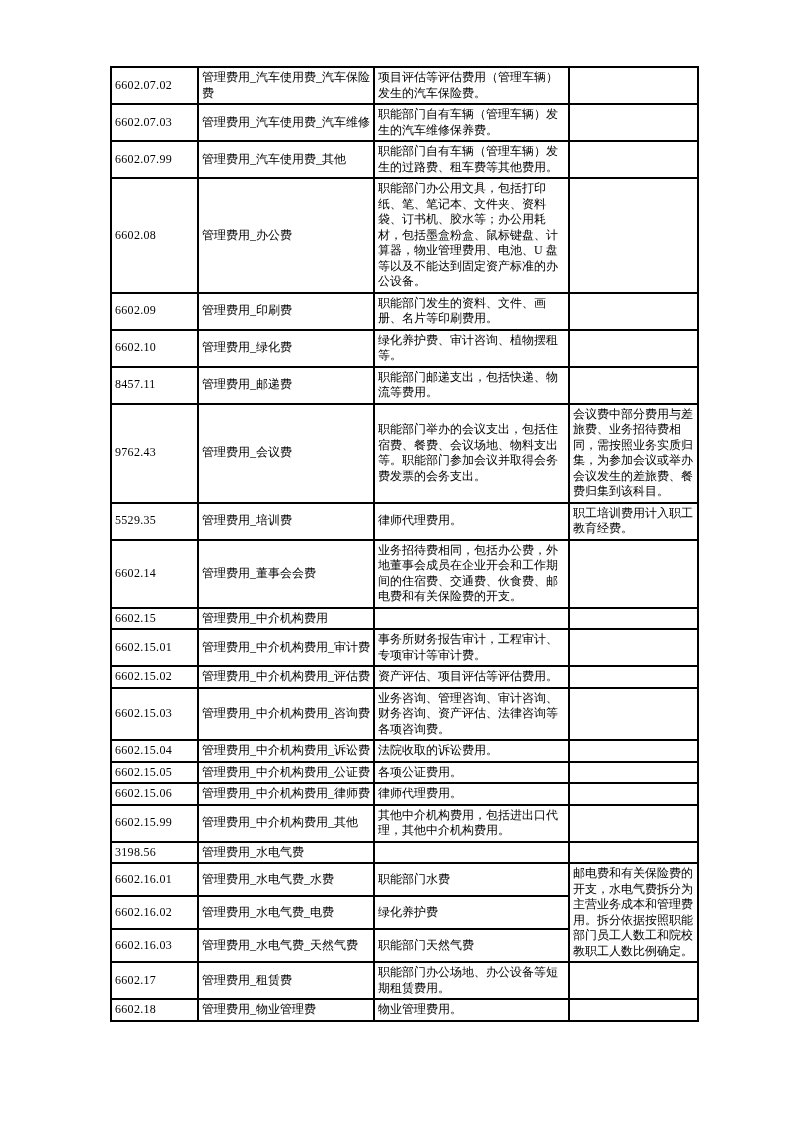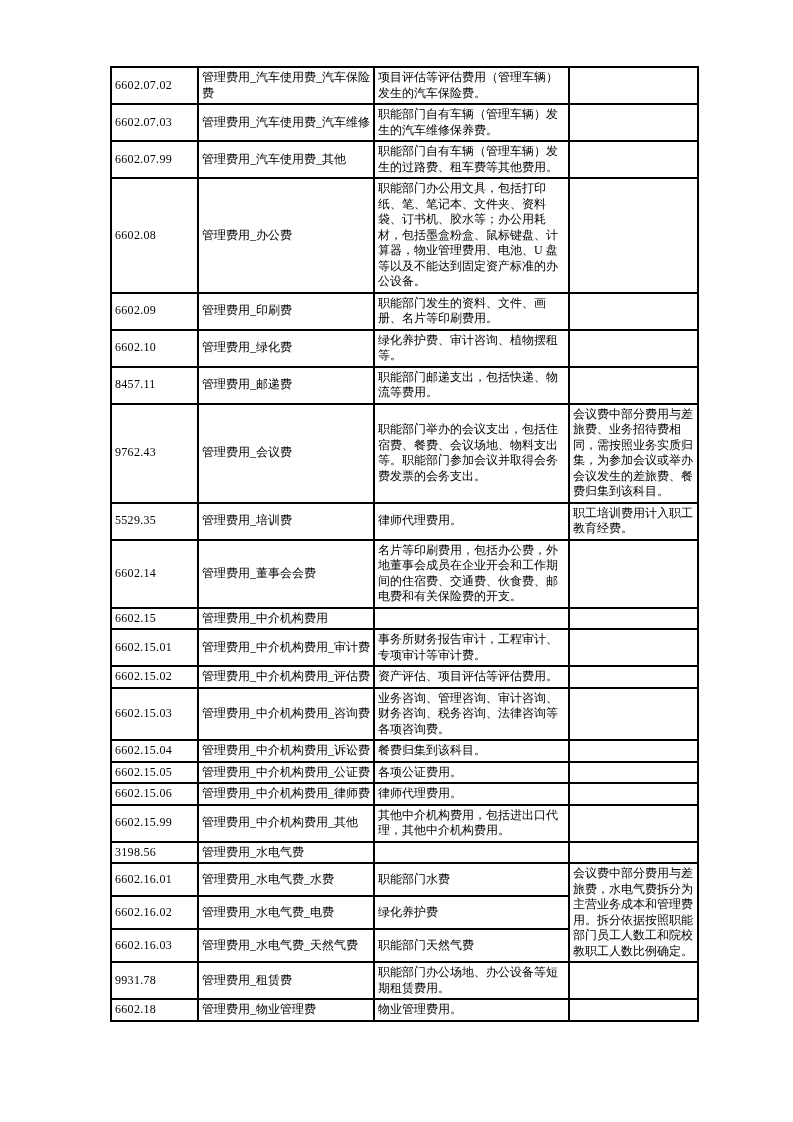--- a/index.html
+++ b/index.html
@@ -112,21 +112,21 @@
         </tr>
         <tr>
           <td class="code">5529.35</td>
           <td class="name">管理费用_培训费</td>
           <td class="desc">律师代理费用。</td>
           <td class="note vcenter">职工培训费用计入职工教育经费。</td>
         </tr>
         <tr>
           <td class="code">6602.14</td>
           <td class="name">管理费用_董事会会费</td>
-          <td class="desc">名片等印刷费用，包括办公费，外地董事会成员在企业开会和工作期间的住宿费、交通费、伙食费、邮电费和有关保险费的开支。</td>
+          <td class="desc">业务招待费相同，包括办公费，外地董事会成员在企业开会和工作期间的住宿费、交通费、伙食费、邮电费和有关保险费的开支。</td>
           <td class="note vcenter"></td>
         </tr>
         <tr>
           <td class="code">6602.15</td>
           <td class="name">管理费用_中介机构费用</td>
           <td class="desc"></td>
           <td class="note vcenter"></td>
         </tr>
         <tr>
           <td class="code">6602.15.01</td>
@@ -136,27 +136,27 @@
         </tr>
         <tr>
           <td class="code">6602.15.02</td>
           <td class="name">管理费用_中介机构费用_评估费</td>
           <td class="desc">资产评估、项目评估等评估费用。</td>
           <td class="note vcenter"></td>
         </tr>
         <tr>
           <td class="code">6602.15.03</td>
           <td class="name">管理费用_中介机构费用_咨询费</td>
-          <td class="desc">业务咨询、管理咨询、审计咨询、财务咨询、税务咨询、法律咨询等各项咨询费。</td>
+          <td class="desc">业务咨询、管理咨询、审计咨询、财务咨询、资产评估、法律咨询等各项咨询费。</td>
           <td class="note vcenter"></td>
         </tr>
         <tr>
           <td class="code">6602.15.04</td>
           <td class="name">管理费用_中介机构费用_诉讼费</td>
-          <td class="desc">餐费归集到该科目。</td>
+          <td class="desc">法院收取的诉讼费用。</td>
           <td class="note vcenter"></td>
         </tr>
         <tr>
           <td class="code">6602.15.05</td>
           <td class="name">管理费用_中介机构费用_公证费</td>
           <td class="desc">各项公证费用。</td>
           <td class="note vcenter"></td>
         </tr>
         <tr>
           <td class="code">6602.15.06</td>
@@ -173,34 +173,34 @@
         <tr>
           <td class="code">3198.56</td>
           <td class="name">管理费用_水电气费</td>
           <td class="desc"></td>
           <td class="note vcenter"></td>
         </tr>
         <tr>
           <td class="code">6602.16.01</td>
           <td class="name">管理费用_水电气费_水费</td>
           <td class="desc">职能部门水费</td>
-          <td class="note" rowspan="3">会议费中部分费用与差旅费，水电气费拆分为主营业务成本和管理费用。拆分依据按照职能部门员工人数工和院校教职工人数比例确定。</td>
+          <td class="note" rowspan="3">邮电费和有关保险费的开支，水电气费拆分为主营业务成本和管理费用。拆分依据按照职能部门员工人数工和院校教职工人数比例确定。</td>
         </tr>
         <tr>
           <td class="code">6602.16.02</td>
           <td class="name">管理费用_水电气费_电费</td>
           <td class="desc">绿化养护费</td>
         </tr>
         <tr>
           <td class="code">6602.16.03</td>
           <td class="name">管理费用_水电气费_天然气费</td>
           <td class="desc">职能部门天然气费</td>
         </tr>
         <tr>
-          <td class="code">9931.78</td>
+          <td class="code">6602.17</td>
           <td class="name">管理费用_租赁费</td>
           <td class="desc">职能部门办公场地、办公设备等短期租赁费用。</td>
           <td class="note vcenter"></td>
         </tr>
         <tr>
           <td class="code">6602.18</td>
           <td class="name">管理费用_物业管理费</td>
           <td class="desc">物业管理费用。</td>
           <td class="note vcenter"></td>
         </tr>

